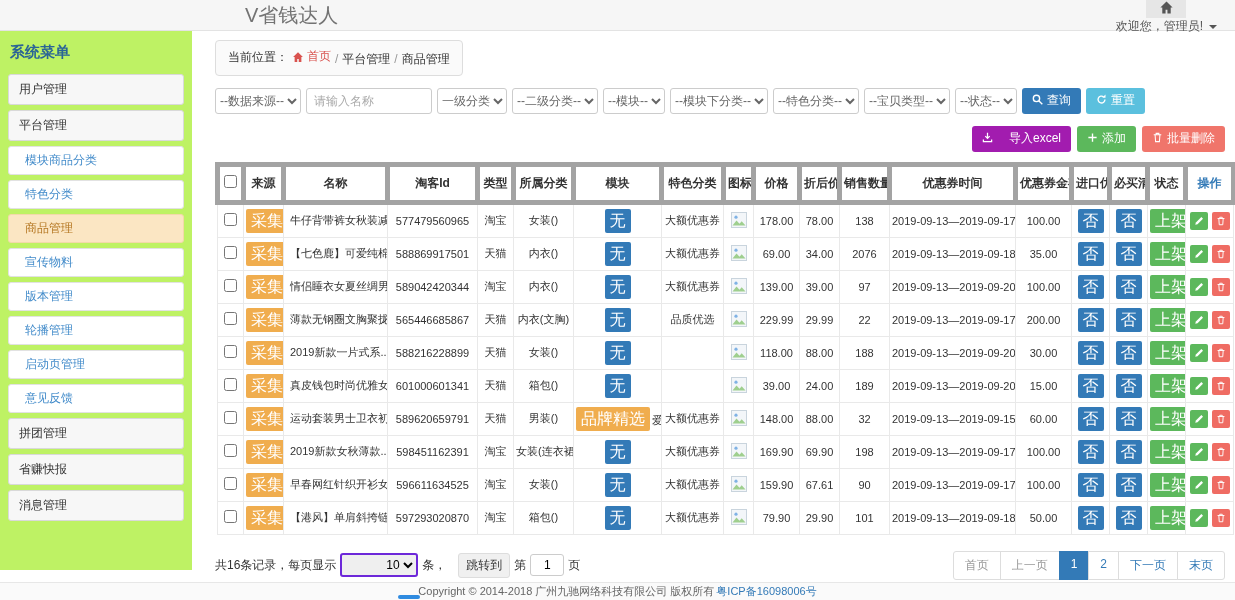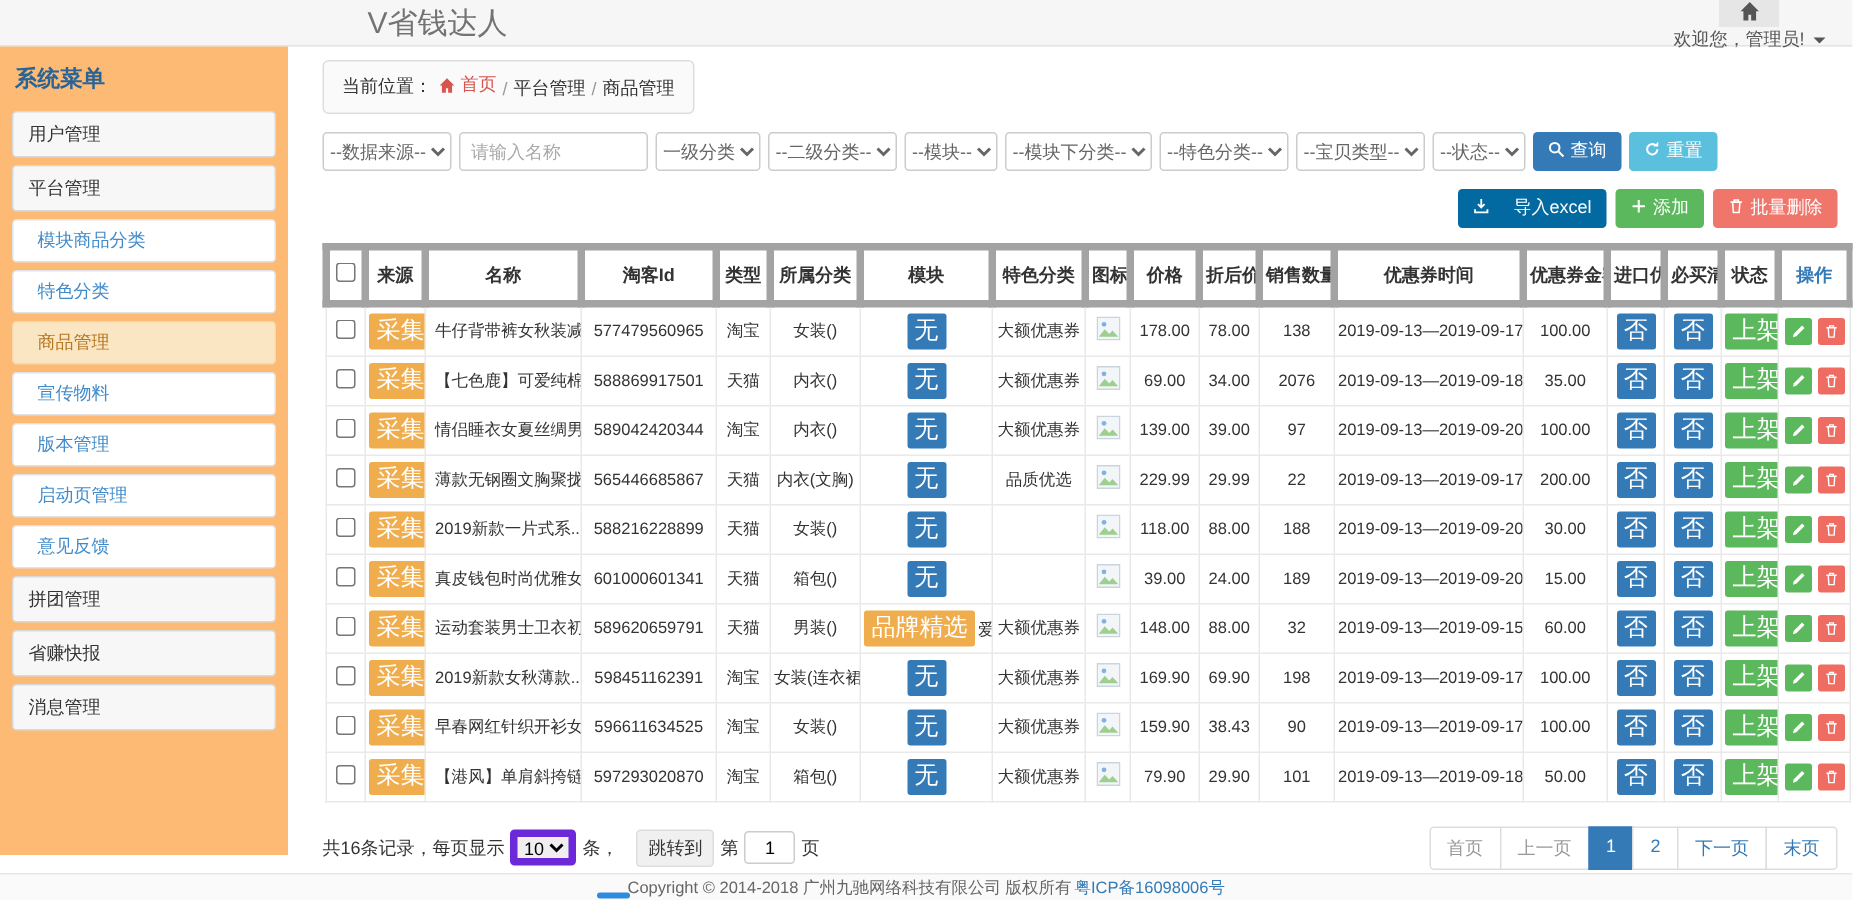--- a/index.html
+++ b/index.html
@@ -12,21 +12,21 @@
 
   
   .topbar { height:31px; background:#f6f6f6; border-bottom:1px solid #e3e3e3; display:flex; align-items:center; }
   .topbar-title { margin-left:245px; color:#737373; font-size:20px; }
   .topbar-right { margin-left:auto; display:flex; align-items:center; height:100%;flex-direction:column; }
   .home-btn { width:40px; height:100%; background:#e6e6e6; display:flex; align-items:center; justify-content:center; cursor:pointer; }
   .welcome { padding:0 18px; color:#555; font-size:12px; display:flex; align-items:center; cursor:pointer; }
   .caret { display:inline-block; width:0; height:0; border-left:4px solid transparent; border-right:4px solid transparent; border-top:4px solid #555; margin-left:6px; }
 
   
-  .sidebar { position:absolute; left:0; top:31px; bottom:30px; width:192px; background:#fdba74; padding:10px 8px 0; overflow:hidden; }
+  .sidebar { position:absolute; left:0; top:31px; bottom:30px; width:192px; background:#bef264; padding:10px 8px 0; overflow:hidden; }
   .sidebar-title { color:#2a6496; font-weight:bold; font-size:15px; margin:2px 2px 12px; }
   .menu-item { margin-bottom:5px; border-radius:3px; font-size:12px; cursor:pointer; }
   .menu-top { background:#f7f7f7; border:1px solid #d9d9d9; padding:6px 10px; color:#333; }
   .menu-sub { background:#fff; border:1px solid #e2e2e2; padding:5px 16px; color:#428bca; }
   .menu-sub.active { background:#fbe6c3; border-color:#f3d9a9; color:#b57722; }
 
   
   .main { position:absolute; left:215px; top:40px; width:1010px; }
   .breadcrumb { display:inline-flex; align-items:center; gap:4px; border:1px solid #ddd; background:#fafafa; border-radius:4px; padding:7px 12px; font-size:12px; color:#333; }
   .crumb-sep { color:#999; margin:0 4px; }
@@ -35,21 +35,21 @@
 
   .filter-row { margin-top:12px; display:flex; align-items:center; gap:5px; }
   .filter-controls { display:flex; align-items:center; gap:5px; }
   .filter-select { height:26px; border:1px solid #ccc; border-radius:3px; background:#fff; color:#666; font-size:12px; }
   .filter-input { height:26px; width:126px; border:1px solid #ccc; border-radius:3px; padding:0 7px; font-size:12px; color:#333; }
   .filter-input::placeholder { color:#aaa; }
 
   .btn { height:26px; border:none; border-radius:3px; color:#fff; font-size:12px; padding:0 10px; display:inline-flex; align-items:center; gap:4px; cursor:pointer; }
   .btn-query { background:#337ab7;justify-content:center; }
   .btn-reset { background:#5bc0de; }
-  .btn-import { background:#0369a1;gap:16px; }
+  .btn-import { background:#a21caf;gap:16px; }
   .btn-add { background:#5cb85c; }
   .btn-batch-del { background:#f0756b; }
 
   .action-row { margin-top:12px; display:flex; justify-content:flex-end; gap:6px; }
 
   
   .data-table { margin-top:10px; width:100%; border-collapse:collapse; table-layout:fixed; }
   .data-table th { border:5px solid #a3a3a3; background:#fff; padding:8px 2px; font-size:12px; font-weight:bold; text-align:center; white-space:nowrap; overflow:hidden; }
   .data-table td { border:1px solid #e9e9e9; padding:4px 2px; font-size:11px; text-align:center; white-space:nowrap; overflow:hidden; height:27px; vertical-align:middle; }
   .name-cell { text-align:left !important; padding-left:6px !important; }
@@ -58,21 +58,21 @@
   .badge-orange { background:#f0ad4e; }
   .badge-blue { background:#337ab7; }
   .badge-green { background:#5cb85c; }
   .module-extra { margin-left:2px; font-size:11px; color:#333; }
   .op-btn { display:inline-flex; width:18px; height:18px; border-radius:2px; align-items:center; justify-content:center; margin:0 2px; cursor:pointer; vertical-align:middle; }
   .op-edit { background:#5cb85c; }
   .op-del { background:#ef6c63; }
 
   
   .list-footer { margin-top:16px; display:flex; align-items:center; font-size:12px; color:#333; gap:4px; }
-  .per-page { height:24px; font-size:12px; border:5px solid #6d28d9; border-radius:3px; }
+  .per-page { height:24px; font-size:12px; border:2px solid #6d28d9; border-radius:3px;padding-left:40px; }
   .jump-label { background:#f0f0f0; border:1px solid #ddd; border-radius:3px; padding:3px 7px; margin-left:8px; color:#333; }
   .page-input { width:34px; height:22px; border:1px solid #ccc; border-radius:3px; text-align:center; font-size:12px; }
   .pagination { margin-left:auto; display:flex; }
   .page-btn { border:1px solid #ddd; background:#fff; color:#337ab7; padding:5px 11px; font-size:12px; margin-left:-1px; cursor:pointer; }
   .page-btn:first-child { border-radius:3px 0 0 3px; margin-left:0; }
   .page-btn:last-child { border-radius:0 3px 3px 0; }
   .page-btn.disabled { color:#999; cursor:default; }
   .page-btn.active { background:#337ab7; border-color:#337ab7; color:#fff; }
 
   
@@ -101,20 +101,21 @@
 <div class="sidebar">
   <div class="sidebar-title">系统菜单</div>
   <div id="menu">
       <div class="menu-item menu-top">用户管理</div>
       <div class="menu-item menu-top">平台管理</div>
       <div class="menu-item menu-sub">模块商品分类</div>
       <div class="menu-item menu-sub">特色分类</div>
       <div class="menu-item menu-sub active">商品管理</div>
       <div class="menu-item menu-sub">宣传物料</div>
       <div class="menu-item menu-sub">版本管理</div>
+      <div class="menu-item menu-sub">轮播管理</div>
       <div class="menu-item menu-sub">启动页管理</div>
       <div class="menu-item menu-sub">意见反馈</div>
       <div class="menu-item menu-top">拼团管理</div>
       <div class="menu-item menu-top">省赚快报</div>
       <div class="menu-item menu-top">消息管理</div>
     </div>
 </div>
 
 <div class="main">
 
@@ -486,21 +487,21 @@
           <td>淘宝</td>
           <td>女装()</td>
           <td><span class="badge badge-blue">无</span></td>
           <td>大额优惠券</td>
           <td><svg width="16" height="16" viewBox="0 0 16 16">
               <rect x="0.5" y="0.5" width="15" height="15" fill="#f3f6f9" stroke="#c9d4dd"></rect>
               <circle cx="5" cy="5.2" r="1.6" fill="#7fb2e5"></circle>
               <path d="M1.5 13.5l4-5 3 3.2 2.2-2.4 3.8 4.2z" fill="#9fcf8f"></path>
             </svg></td>
           <td>159.90</td>
-          <td>38.43</td>
+          <td>67.61</td>
           <td>90</td>
           <td>2019-09-13—2019-09-17</td>
           <td>100.00</td>
           <td><span class="badge badge-blue">否</span></td>
           <td><span class="badge badge-blue">否</span></td>
           <td><span class="badge badge-green">上架</span></td>
           <td class="op-cell"><span class="op-btn op-edit">
               <svg width="10" height="10" viewBox="0 0 16 16">
                 <path d="M11.8 1.6l2.6 2.6L5.6 13 2 14l1-3.6z" fill="#fff"></path>
               </svg>

